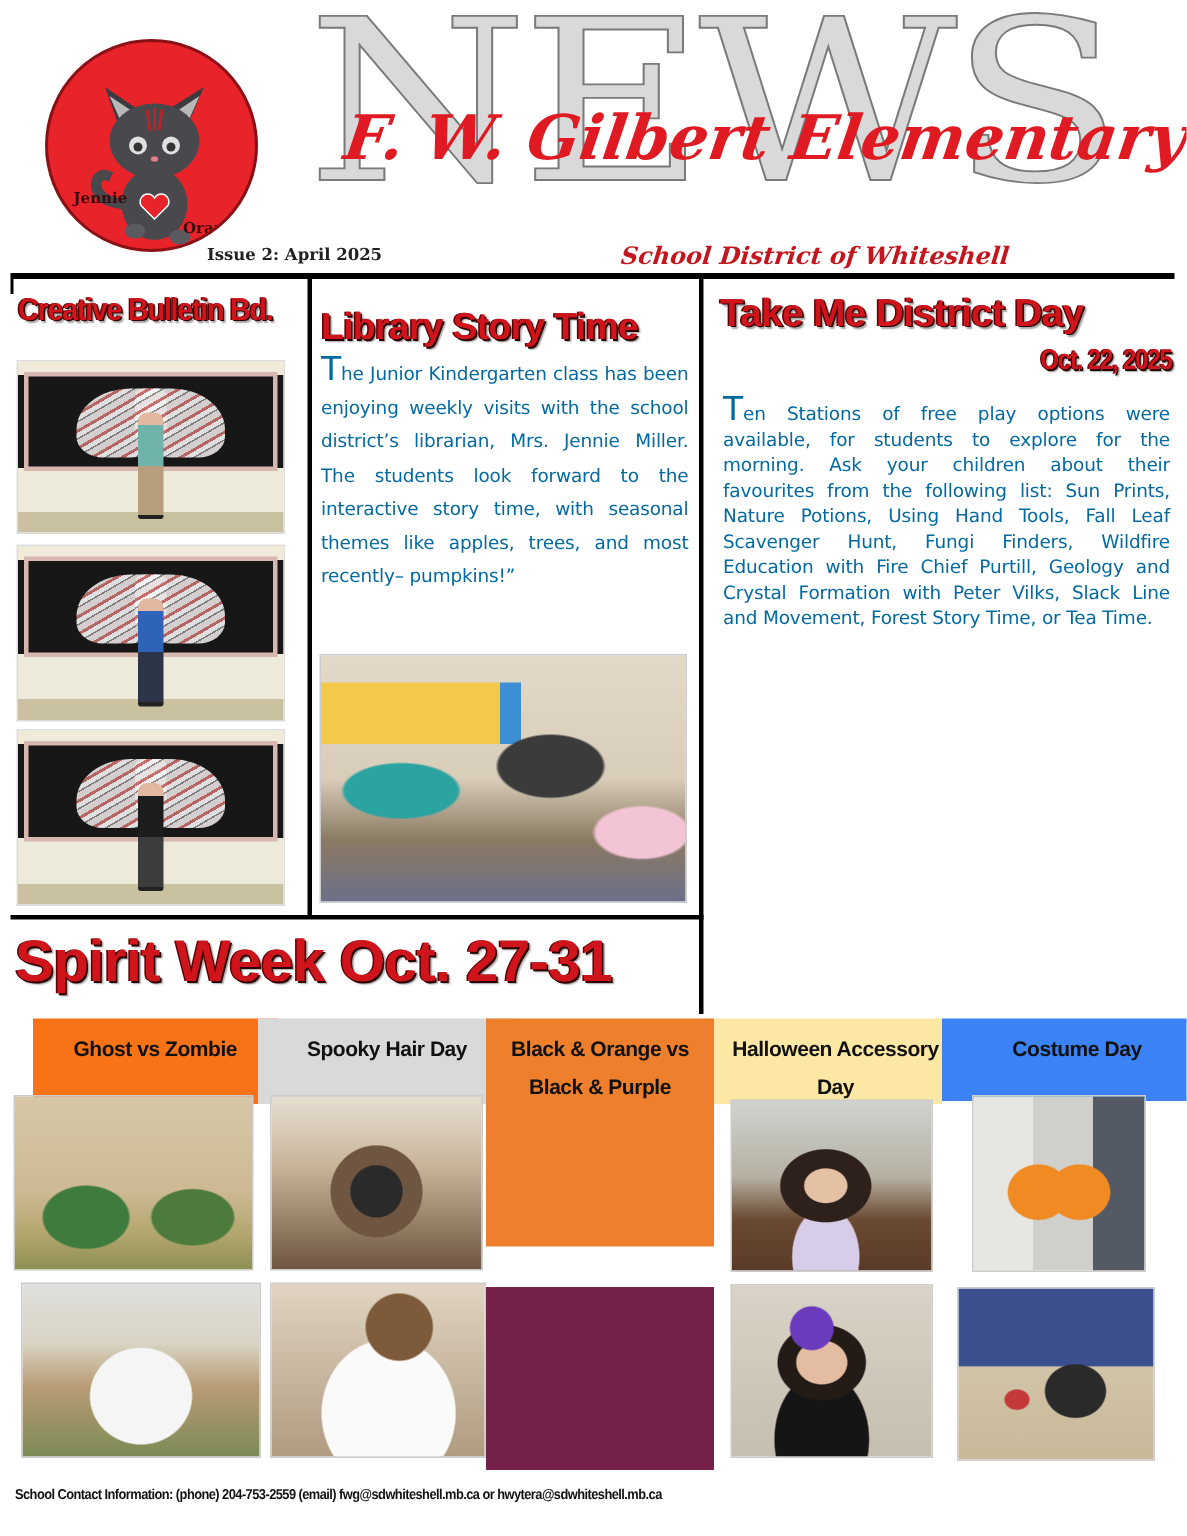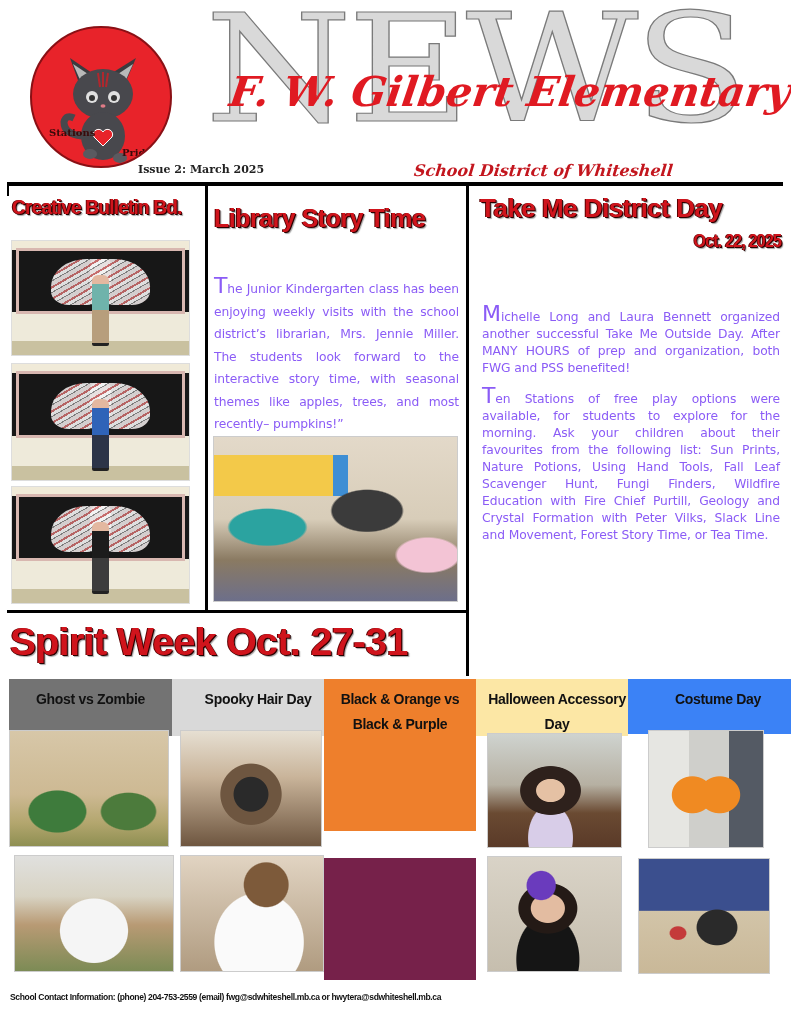--- a/index.html
+++ b/index.html
@@ -82,21 +82,21 @@
       linear-gradient(90deg, #f3c949 44% 49%, #3e8ed4 49% 55%, transparent 55%) 0 15%/100% 25% no-repeat,
       linear-gradient(#e3d9c9 0%, #d8cdb9 50%, #8a7a62 75%, #6d6f8a 100%);
     border: 1px solid #ccc;
   }
 
   .sw-head {
     position: absolute; top: 679px; height: 57px; text-align: center;
     font-family: "Liberation Sans", sans-serif; font-weight: bold; font-size: 14px; color: #111;
     padding-top: 8px; line-height: 25px; letter-spacing: -0.3px;
   }
-  .sw-ghost { left: 9px; width: 163px; background: #737373; }
+  .sw-ghost { left: 22px; width: 163px; background: #f97316; }
   .sw-spooky { left: 172px; width: 172px; background: #d9d9d9; }
   .sw-orange { left: 324px; width: 152px; height: 152px; background: #ee7f2c; }
   .sw-purple { position: absolute; left: 324px; top: 858px; width: 152px; height: 122px; background: #76214a; }
   .sw-halloween { left: 476px; width: 152px; height: 57px; background: #fce7a5; }
   .sw-costume { left: 628px; width: 180px; height: 55px; background: #3b82f6; }
 
   .sp { position: absolute; border: 1px solid #ccc; }
   .sp1 { left: 9px; top: 730px; width: 160px; height: 117px;
     background: radial-gradient(ellipse at 30% 70%, #3e7b3c 0 18%, transparent 19%),
                 radial-gradient(ellipse at 75% 70%, #4c7b3c 0 16%, transparent 17%),
@@ -125,22 +125,21 @@
                 radial-gradient(ellipse at 45% 90%, #151515 0 30%, transparent 31%),
                 linear-gradient(#d9d3c7 0%, #c6beae 100%); }
   .sp8 { left: 638px; top: 858px; width: 132px; height: 116px;
     background: radial-gradient(ellipse at 30% 65%, #c43a3a 0 6%, transparent 7%),
                 radial-gradient(ellipse at 60% 60%, #2a2a2a 0 18%, transparent 19%),
                 linear-gradient(#3b4f8e 0%, #3b4f8e 45%, #d2c4a8 46%, #c9b898 100%); }
 
   
   .body-text {
     position: absolute; font-family: "DejaVu Sans", sans-serif; text-align: justify;
-    color: #8b5cf6;
-    margin-top: 40px;
+    color: #0369a1;
   }
   .lib-text { left: 214px; top: 238px; width: 245px; font-size: 12.3px; line-height: 22.5px; letter-spacing: -0.1px; }
   .out-text { left: 482px; top: 268px; width: 298px; font-size: 12.3px; line-height: 17px; letter-spacing: -0.1px; }
   .out-text p { margin-bottom: 13px; }
   .dropcap { font-size: 22px; line-height: 12px; font-weight: normal; }
 
   .footer {
     position: absolute; left: 10px; top: 991px; font-family: "Liberation Sans", sans-serif;
     font-weight: bold; font-size: 9.5px; color: #111; white-space: nowrap; letter-spacing: -0.4px;
     transform: scaleX(0.9); transform-origin: left;
@@ -166,27 +165,27 @@
     <ellipse cx="71" cy="78" rx="2.5" ry="1.8" fill="#e07b87"></ellipse>
 
     <ellipse cx="71" cy="108" rx="22" ry="24" fill="#48484d"></ellipse>
     <path d="M71 118 l-9-9 a5 5 0 0 1 9-5 a5 5 0 0 1 9 5 z" fill="#e8232a" stroke="#fff" stroke-width="1"></path>
 
     <path d="M50 108 q-18 -2 -18 -14 q2 -8 10 -4" stroke="#48484d" stroke-width="7" fill="none"></path>
 
     <ellipse cx="58" cy="126" rx="7" ry="5" fill="#5a5a60"></ellipse>
     <ellipse cx="88" cy="130" rx="7" ry="5" fill="#5a5a60"></ellipse>
   </svg>
-  <span class="logo-text l1">Stations</span>
-  <span class="logo-text l2">Pride!</span>
+  <span class="logo-text l1">Jennie</span>
+  <span class="logo-text l2">Orange!</span>
 </div>
 
 <div class="news-word">NEWS</div>
 <div class="school-name">F. W. Gilbert Elementary</div>
-<div class="issue">Issue 2: March 2025</div>
+<div class="issue">Issue 2: April 2025</div>
 <div class="district">School District of Whiteshell</div>
 <div class="rule-top"></div>
 
 <div class="vline" style="left:205px; top:186px; height:424px;"></div>
 <div class="vline" style="left:466px; top:186px; height:490px;"></div>
 <div class="hline" style="left:7px; top:610px; width:462px;"></div>
 <div class="vline" style="left:7px; top:186px; height:10px; width:2px;"></div>
 
 <div class="section-title t-bulletin">Creative Bulletin Bd.</div>
 
@@ -211,21 +210,20 @@
 
 <div class="section-title t-library">Library Story Time</div>
 <div class="body-text lib-text">
   <span class="dropcap">T</span><span>he Junior Kindergarten class has been enjoying weekly visits with the school district’s librarian, Mrs. Jennie Miller. The students look forward to the interactive story time, with seasonal themes like apples, trees, and most recently– pumpkins!”</span>
 </div>
 <div class="photo lib-photo" style="left:213px; top:436px; width:245px; height:166px;"></div>
 
 <div class="section-title t-outside">Take Me District Day</div>
 <div class="section-title t-date">Oct. 22, 2025</div>
 <div class="body-text out-text">
-  <p><span class="dropcap">M</span><span>ichelle Long and Laura Bennett organized another successful Take Me Outside Day. After MANY HOURS of prep and organization, both FWG and PSS benefited!</span></p>
   <p><span class="dropcap">T</span><span>en Stations of free play options were available, for students to explore for the morning. Ask your children  about their favourites from the following list: Sun Prints, Nature Potions, Using Hand Tools, Fall Leaf Scavenger Hunt, Fungi Finders, Wildfire Education with Fire Chief Purtill, Geology and Crystal Formation with Peter Vilks,  Slack Line and Movement, Forest Story Time, or Tea Time.</span></p>
 </div>
 
 <div class="section-title t-spirit">Spirit Week Oct. 27-31</div>
 
 <div class="sw-head sw-ghost">Ghost vs Zombie</div>
 <div class="sw-head sw-spooky">Spooky Hair Day</div>
 <div class="sw-head sw-orange" style="padding-left:6px; padding-right:6px;">Black &amp; Orange vs Black &amp; Purple</div>
 <div class="sw-purple"></div>
 <div class="sw-head sw-halloween" style="padding-left:10px; ">Halloween Accessory Day</div>

